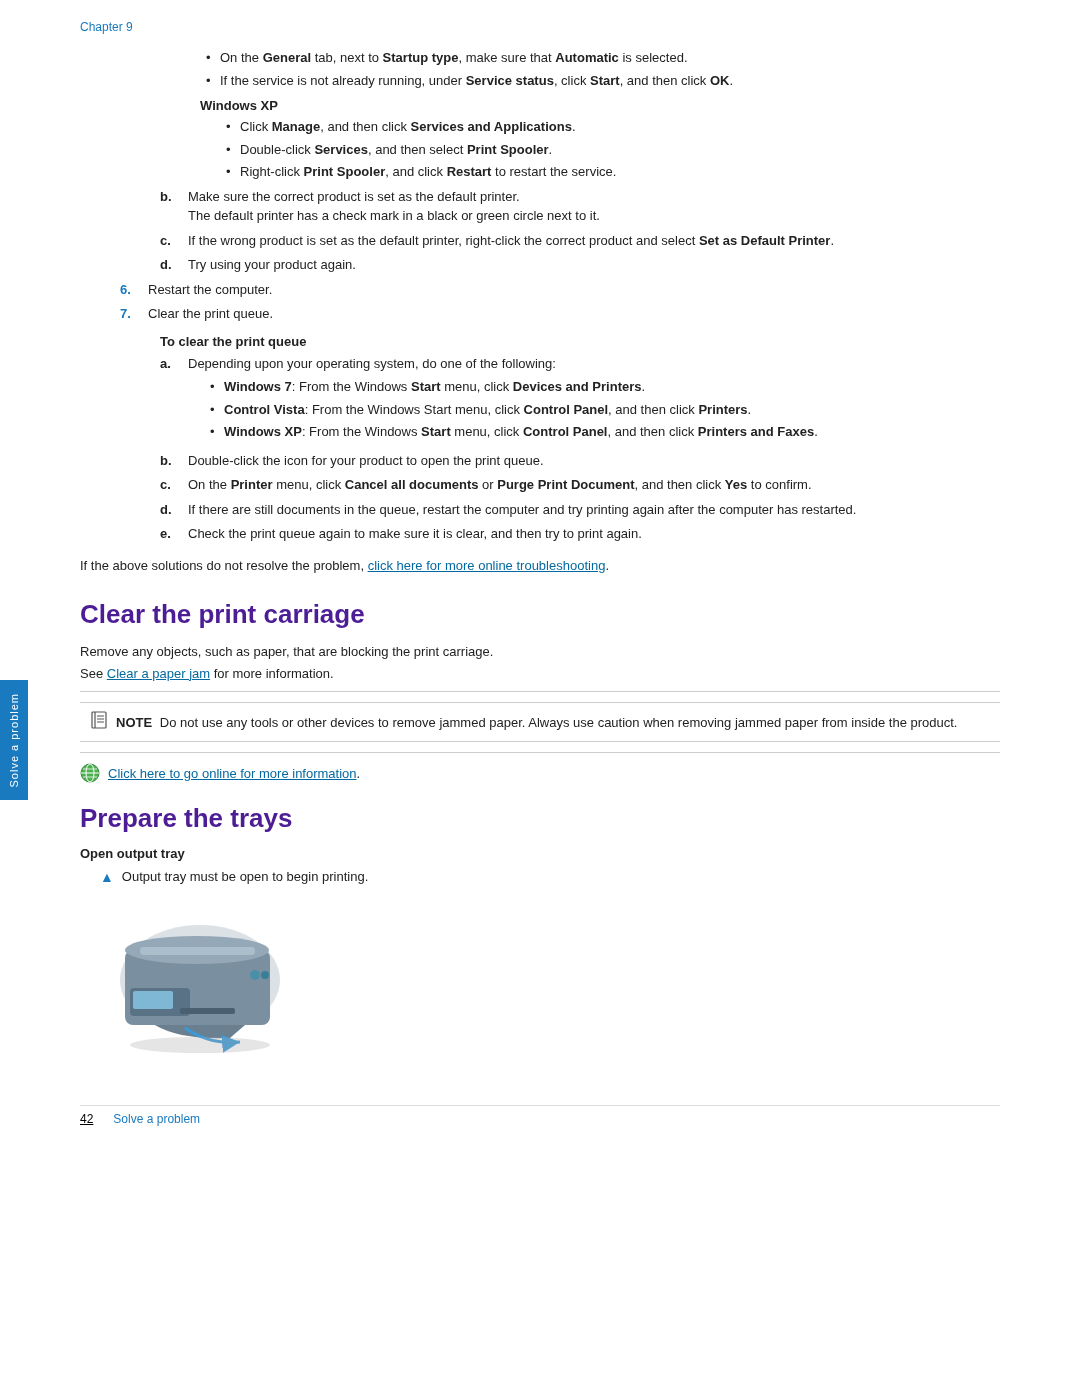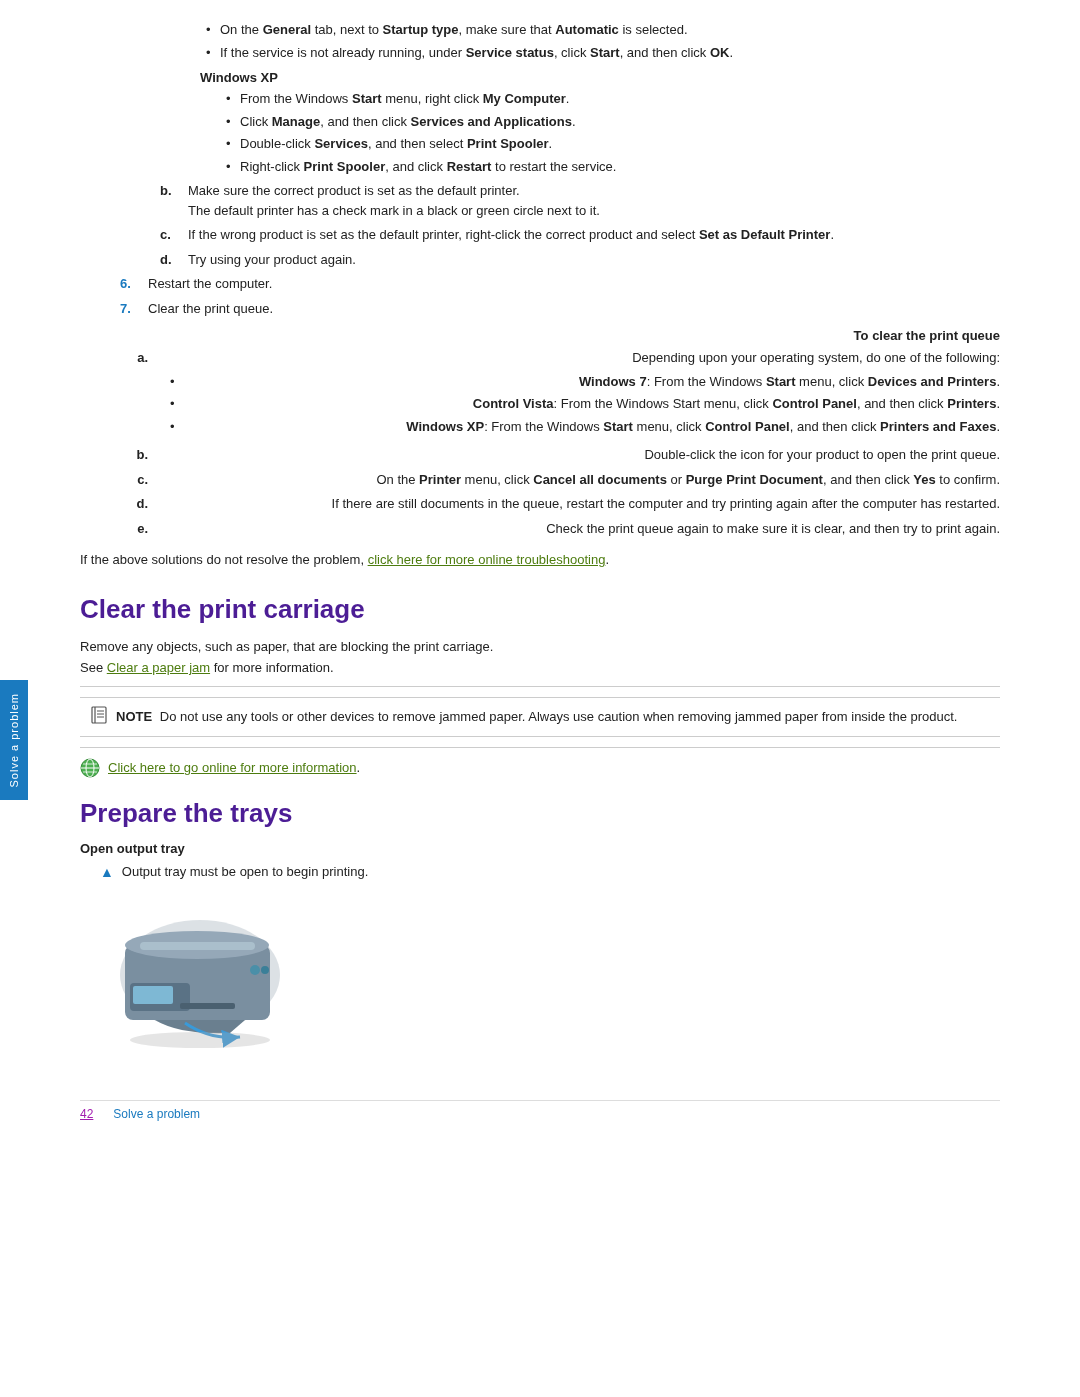--- a/index.html
+++ b/index.html
@@ -65,21 +65,21 @@
       font-weight: normal;
     }
     .numbered-item .item-content {
       flex: 1;
     }
     .subsection-header {
       font-weight: bold;
       margin: 10px 0 5px 0;
     }
     .inline-link {
-      color: #4d7c0f;
+      color: #0369a1;
       text-decoration: underline;
       cursor: pointer;
     }
     b { font-weight: bold; }
 
     
     .section-heading {
       color: #4c1d95;
       font-size: 26px;
       font-weight: bold;
@@ -144,21 +144,21 @@
 
     
     .footer {
       display: flex;
       align-items: center;
       margin-top: 40px;
       padding-top: 6px;
       border-top: 1px solid #ddd;
     }
     .footer-page {
-      color: #a21caf;
+      color: #000000;
       font-size: 12px;
       margin-right: 20px;
       text-decoration: underline;
     }
     .footer-label {
       color: #1a7abf;
       font-size: 12px;
     }
 
     
@@ -196,34 +196,34 @@
       color: #1a7abf;
       margin-right: 8px;
       font-size: 14px;
     }
   </style>
 </head>
 <body>
 
 <div class="page">
 
+  <div class="chapter-label">Chapter 9</div>
 
   <div class="sidebar">
     <span class="sidebar-text">Solve a problem</span>
   </div>
 
   <ul class="bullet-list" style="margin-left:120px;">
     <li>On the <b>General</b> tab, next to <b>Startup type</b>, make sure that <b>Automatic</b> is selected.</li>
     <li>If the service is not already running, under <b>Service status</b>, click <b>Start</b>, and then click <b>OK</b>.</li>
   </ul>
 
   <div class="windows-xp-header" style="margin-left:120px;">Windows XP</div>
 
   <ul class="bullet-list" style="margin-left:140px;">
-    <li>From the Windows <b>Start</b> menu, right click <b>My Computer</b>.</li>
     <li>Click <b>Manage</b>, and then click <b>Services and Applications</b>.</li>
     <li>Double-click <b>Services</b>, and then select <b>Print Spooler</b>.</li>
     <li>Right-click <b>Print Spooler</b>, and click <b>Restart</b> to restart the service.</li>
   </ul>
 
   <div style="margin-left:80px;">
     <div class="lettered-item" style="margin-top:5px;">
       <span class="letter"><b>b.</b></span>
       <div class="item-content">
         Make sure the correct product is set as the default printer.<br>
@@ -248,21 +248,21 @@
     <div class="numbered-item">
       <span class="number" style="color:#1a7abf;font-weight:bold;">6.</span>
       <div class="item-content">Restart the computer.</div>
     </div>
     <div class="numbered-item">
       <span class="number" style="color:#1a7abf;font-weight:bold;">7.</span>
       <div class="item-content">Clear the print queue.</div>
     </div>
   </div>
 
-  <div style="margin-left:40px; margin-top:8px;text-align:right;">
+  <div style="margin-left:80px; margin-top:8px;">
     <div class="subsection-header">To clear the print queue</div>
 
     <div class="lettered-item">
       <span class="letter"><b>a.</b></span>
       <div class="item-content">
         Depending upon your operating system, do one of the following:
         <ul class="sub-bullet-list">
           <li><b>Windows 7</b>: From the Windows <b>Start</b> menu, click <b>Devices and Printers</b>.</li>
           <li><b>Control Vista</b>: From the Windows Start menu, click <b>Control Panel</b>, and then click <b>Printers</b>.</li>
           <li><b>Windows XP</b>: From the Windows <b>Start</b> menu, click <b>Control Panel</b>, and then click <b>Printers and Faxes</b>.</li>

